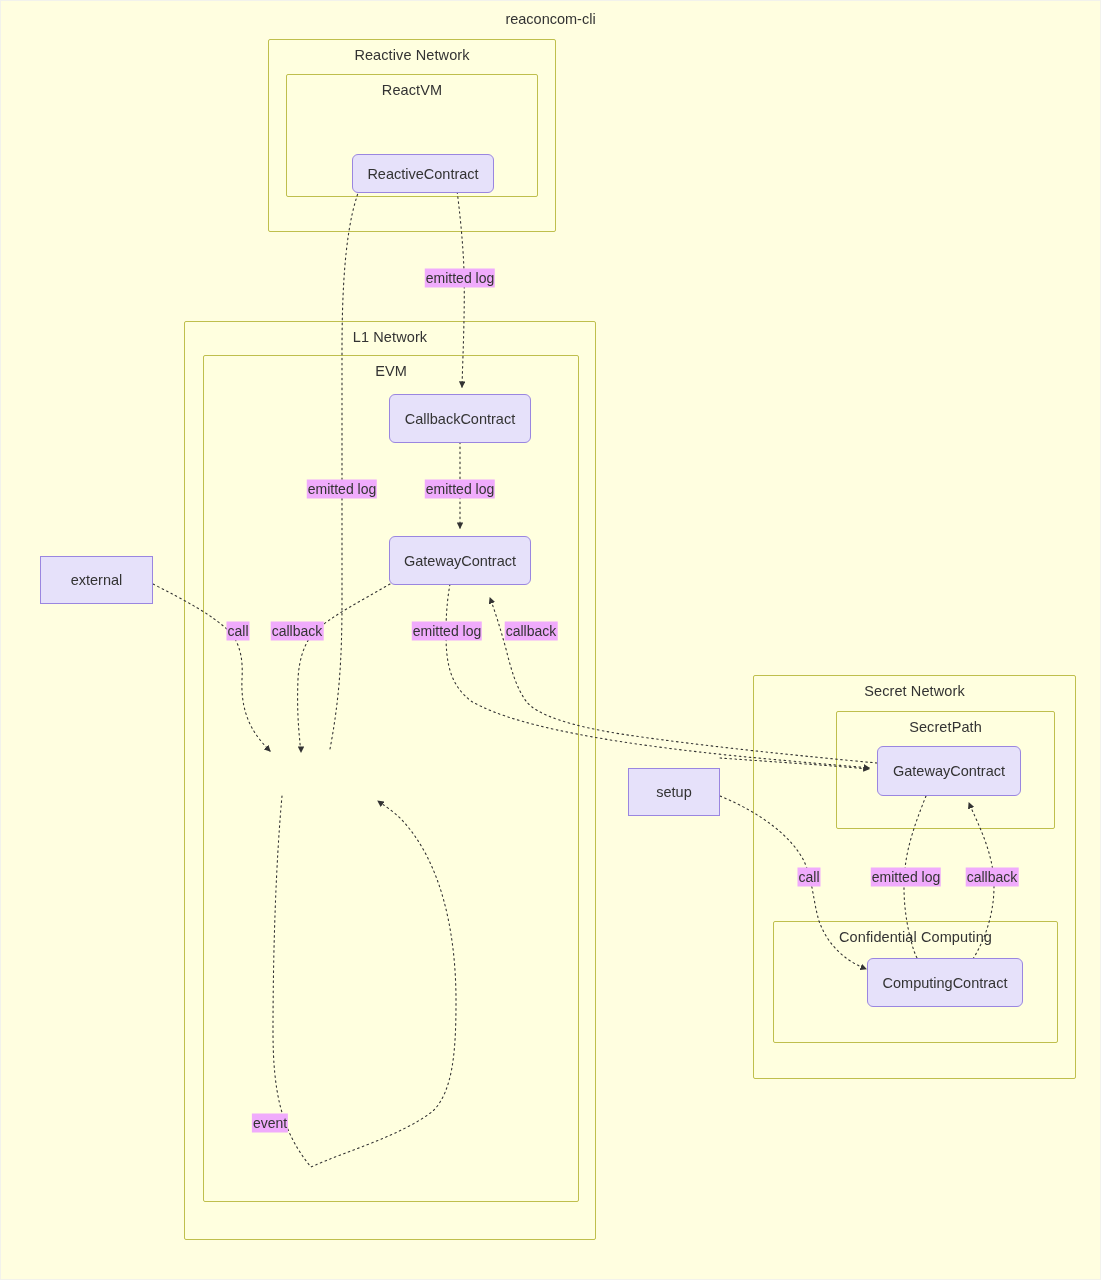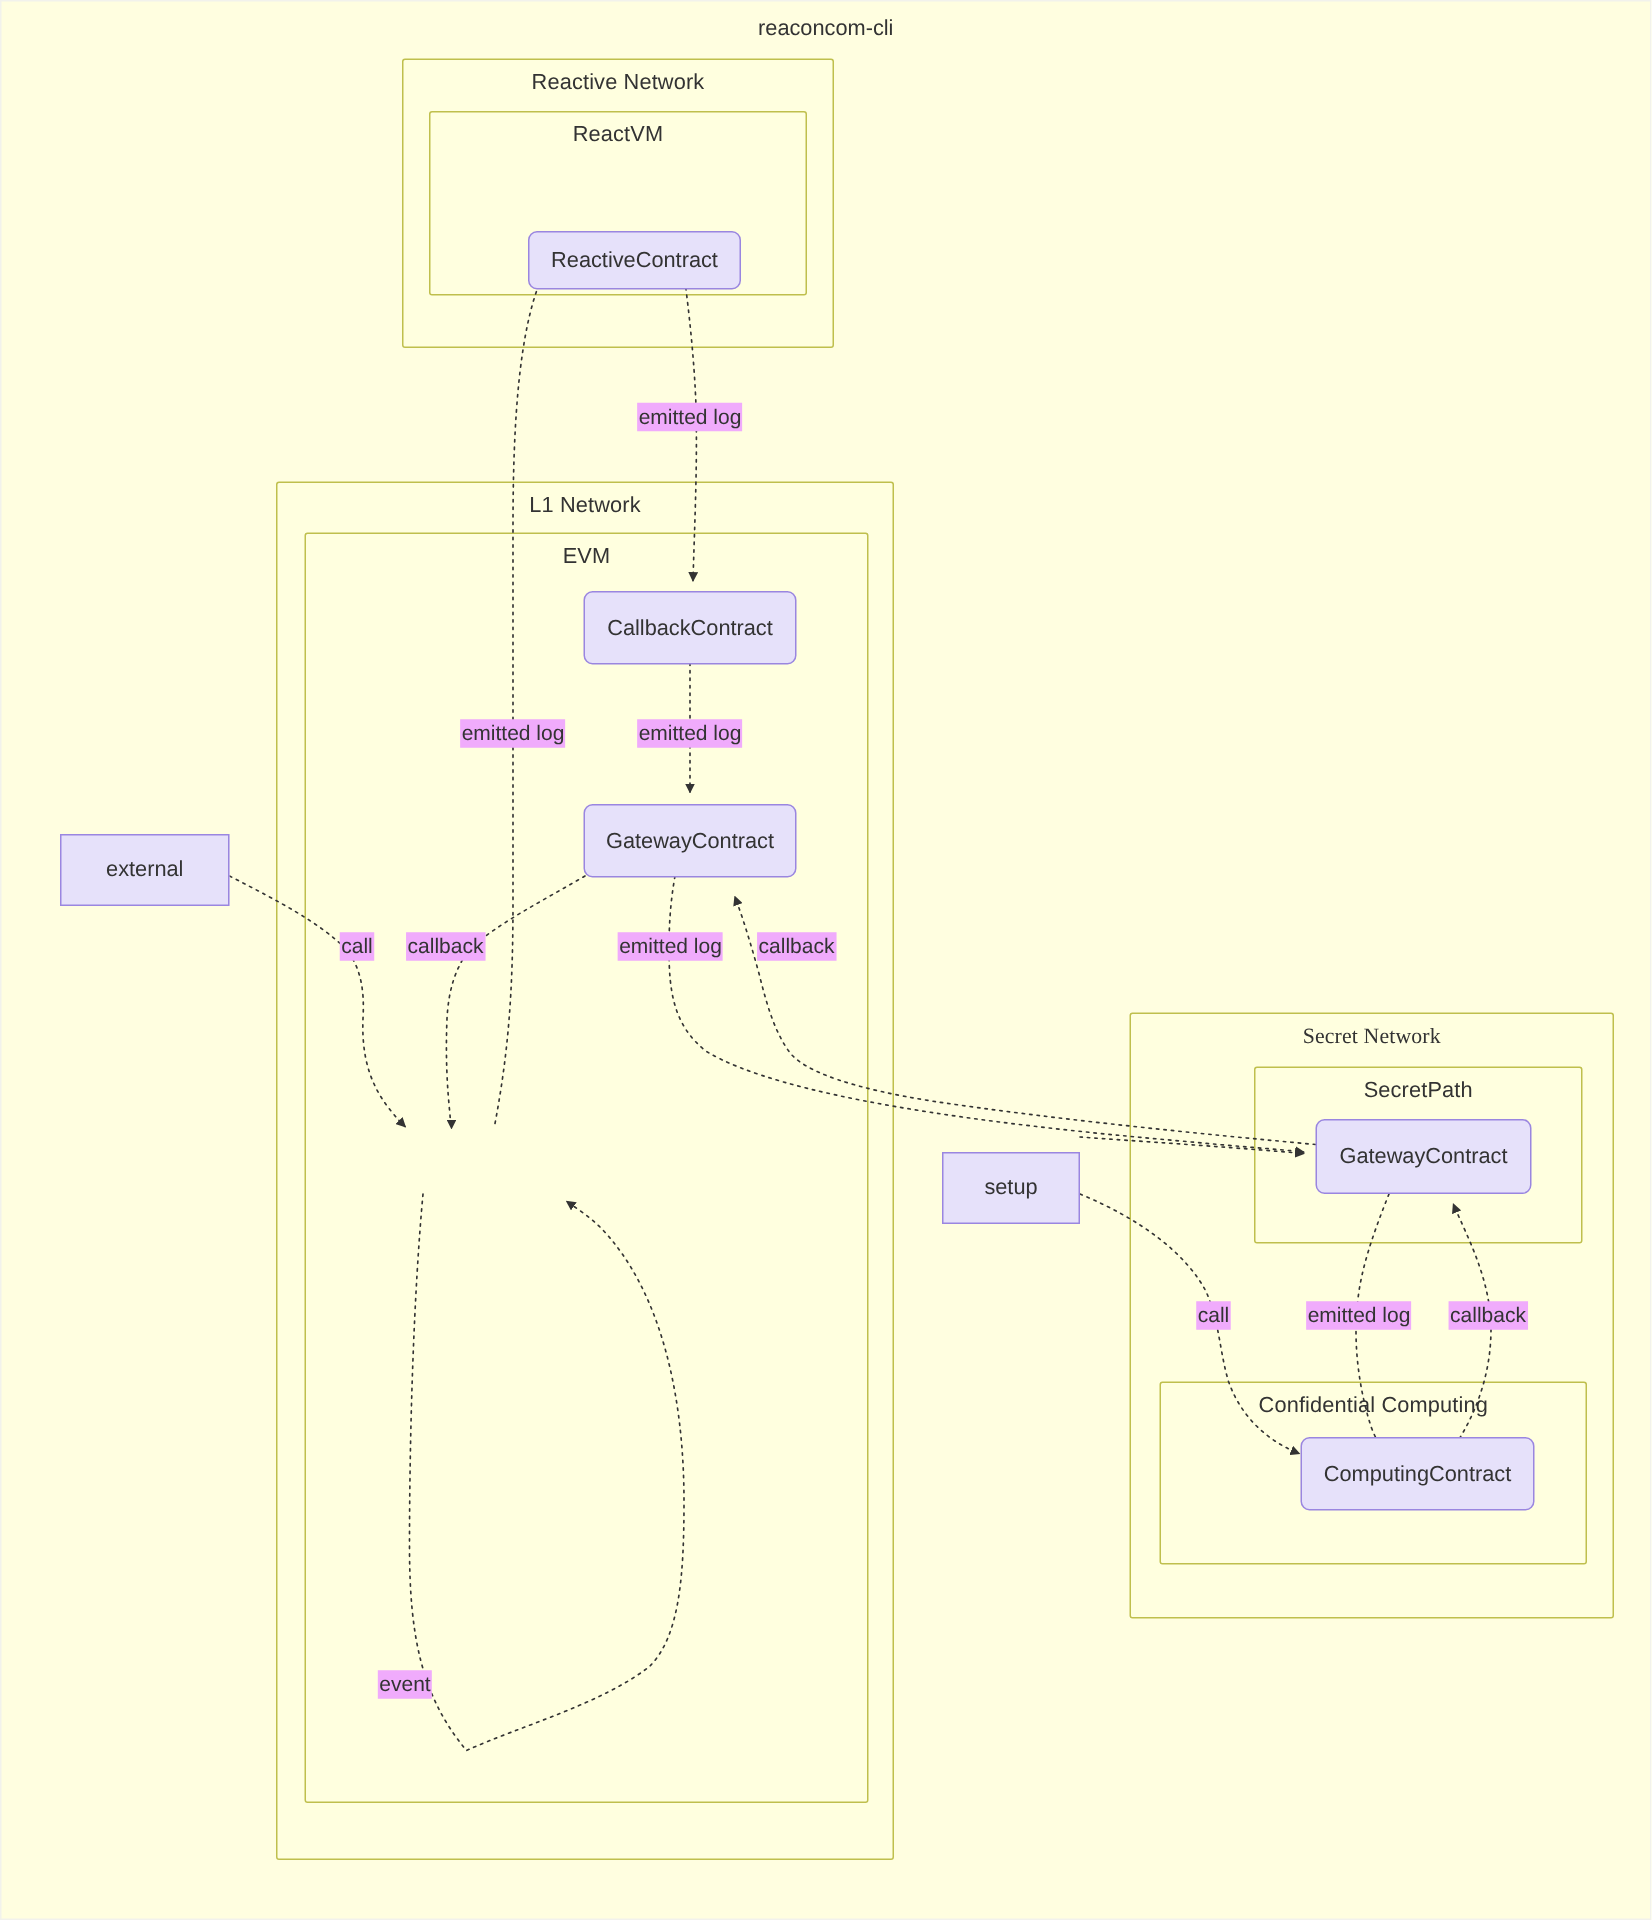--- a/index.html
+++ b/index.html
@@ -112,21 +112,21 @@
   </div>
 
   <div class="cluster" style="left:183px; top:320px; width:412px; height:919px;">
     <div class="cluster-title">L1 Network</div>
   </div>
 
   <div class="cluster" style="left:202px; top:354px; width:376px; height:847px;">
     <div class="cluster-title">EVM</div>
   </div>
 
-  <div class="cluster" style="left:752px; top:674px; width:323px; height:404px;font-family:Liberation Serif, serif;">
+  <div class="cluster" style="left:752px; top:674px; width:323px; height:404px;">
     <div class="cluster-title">Secret Network</div>
   </div>
 
   <div class="cluster" style="left:835px; top:710px; width:219px; height:118px;">
     <div class="cluster-title">SecretPath</div>
   </div>
 
   <div class="cluster" style="left:772px; top:920px; width:285px; height:122px;">
     <div class="cluster-title">Confidential Computing</div>
   </div>

